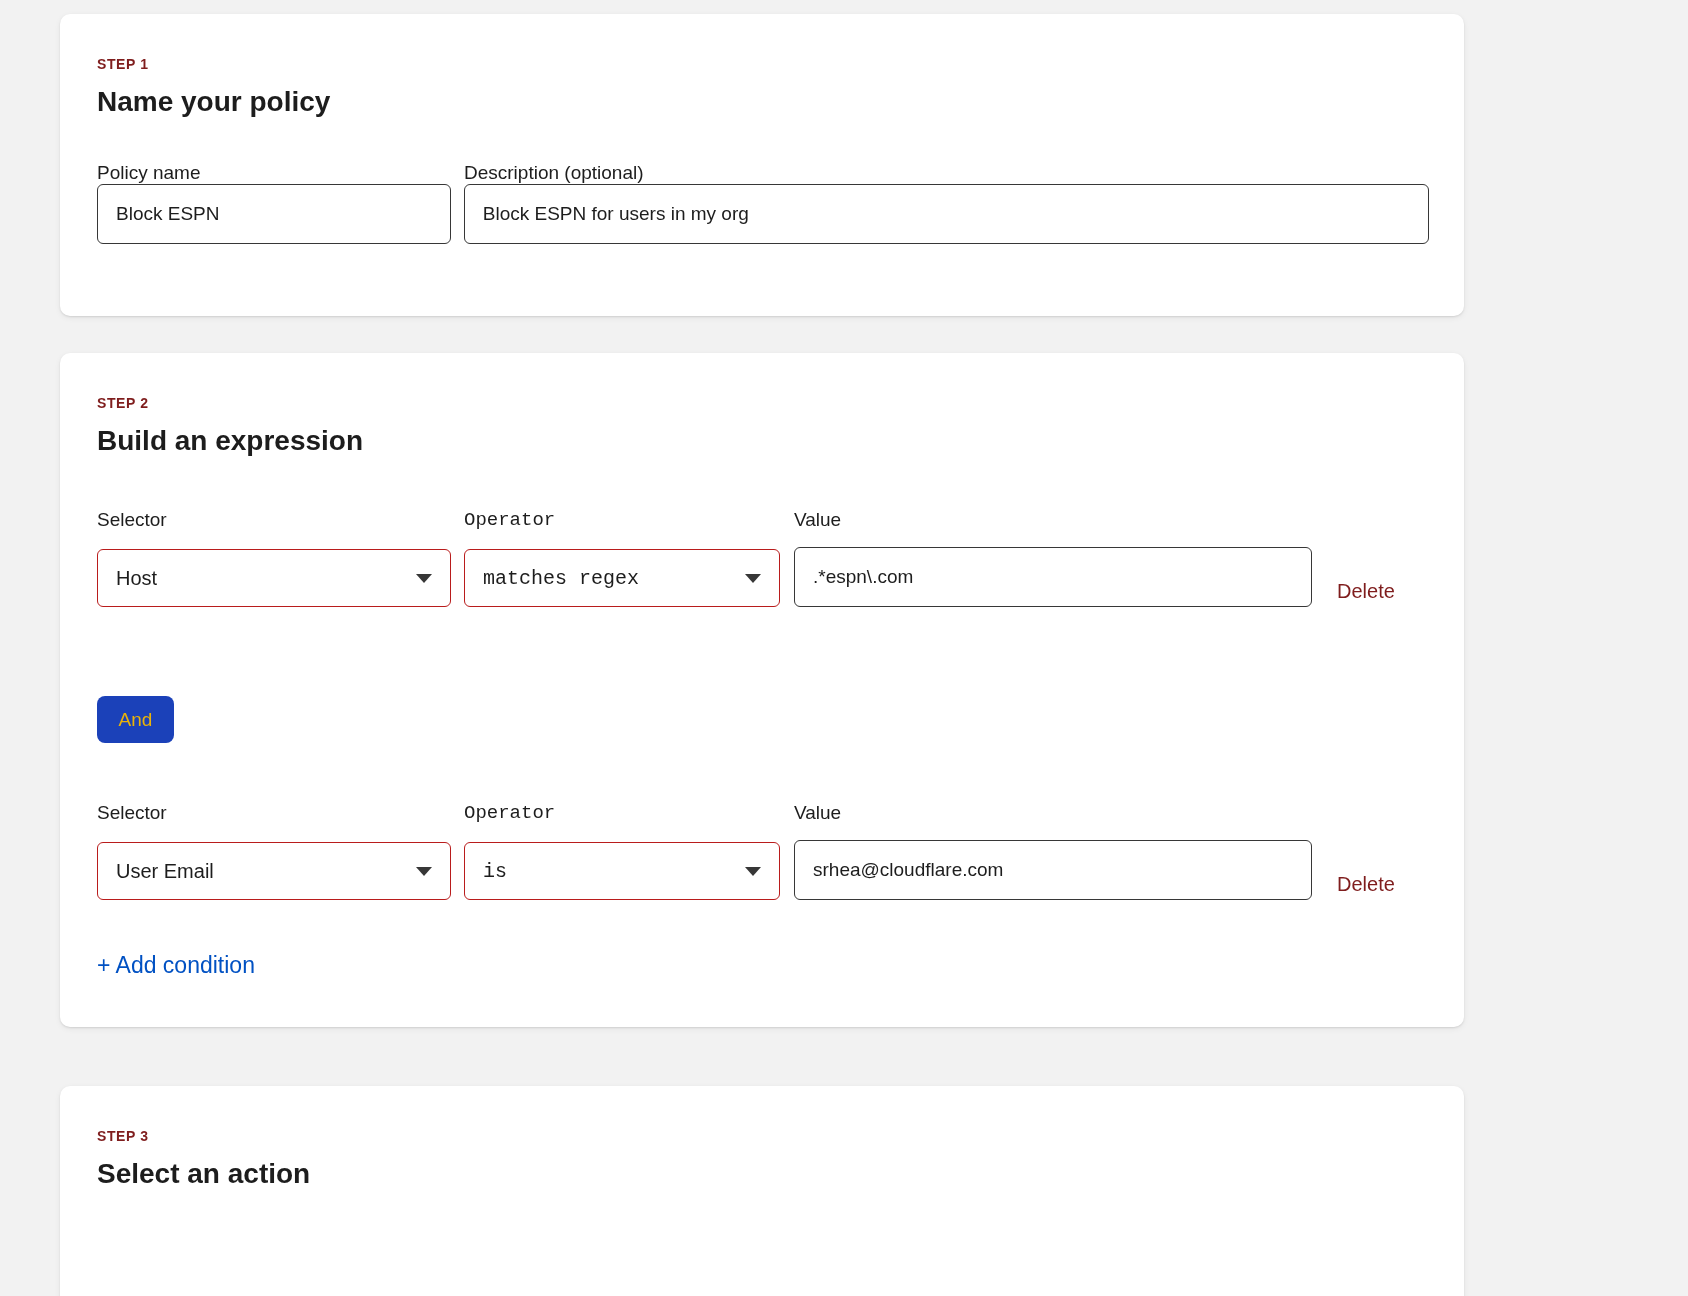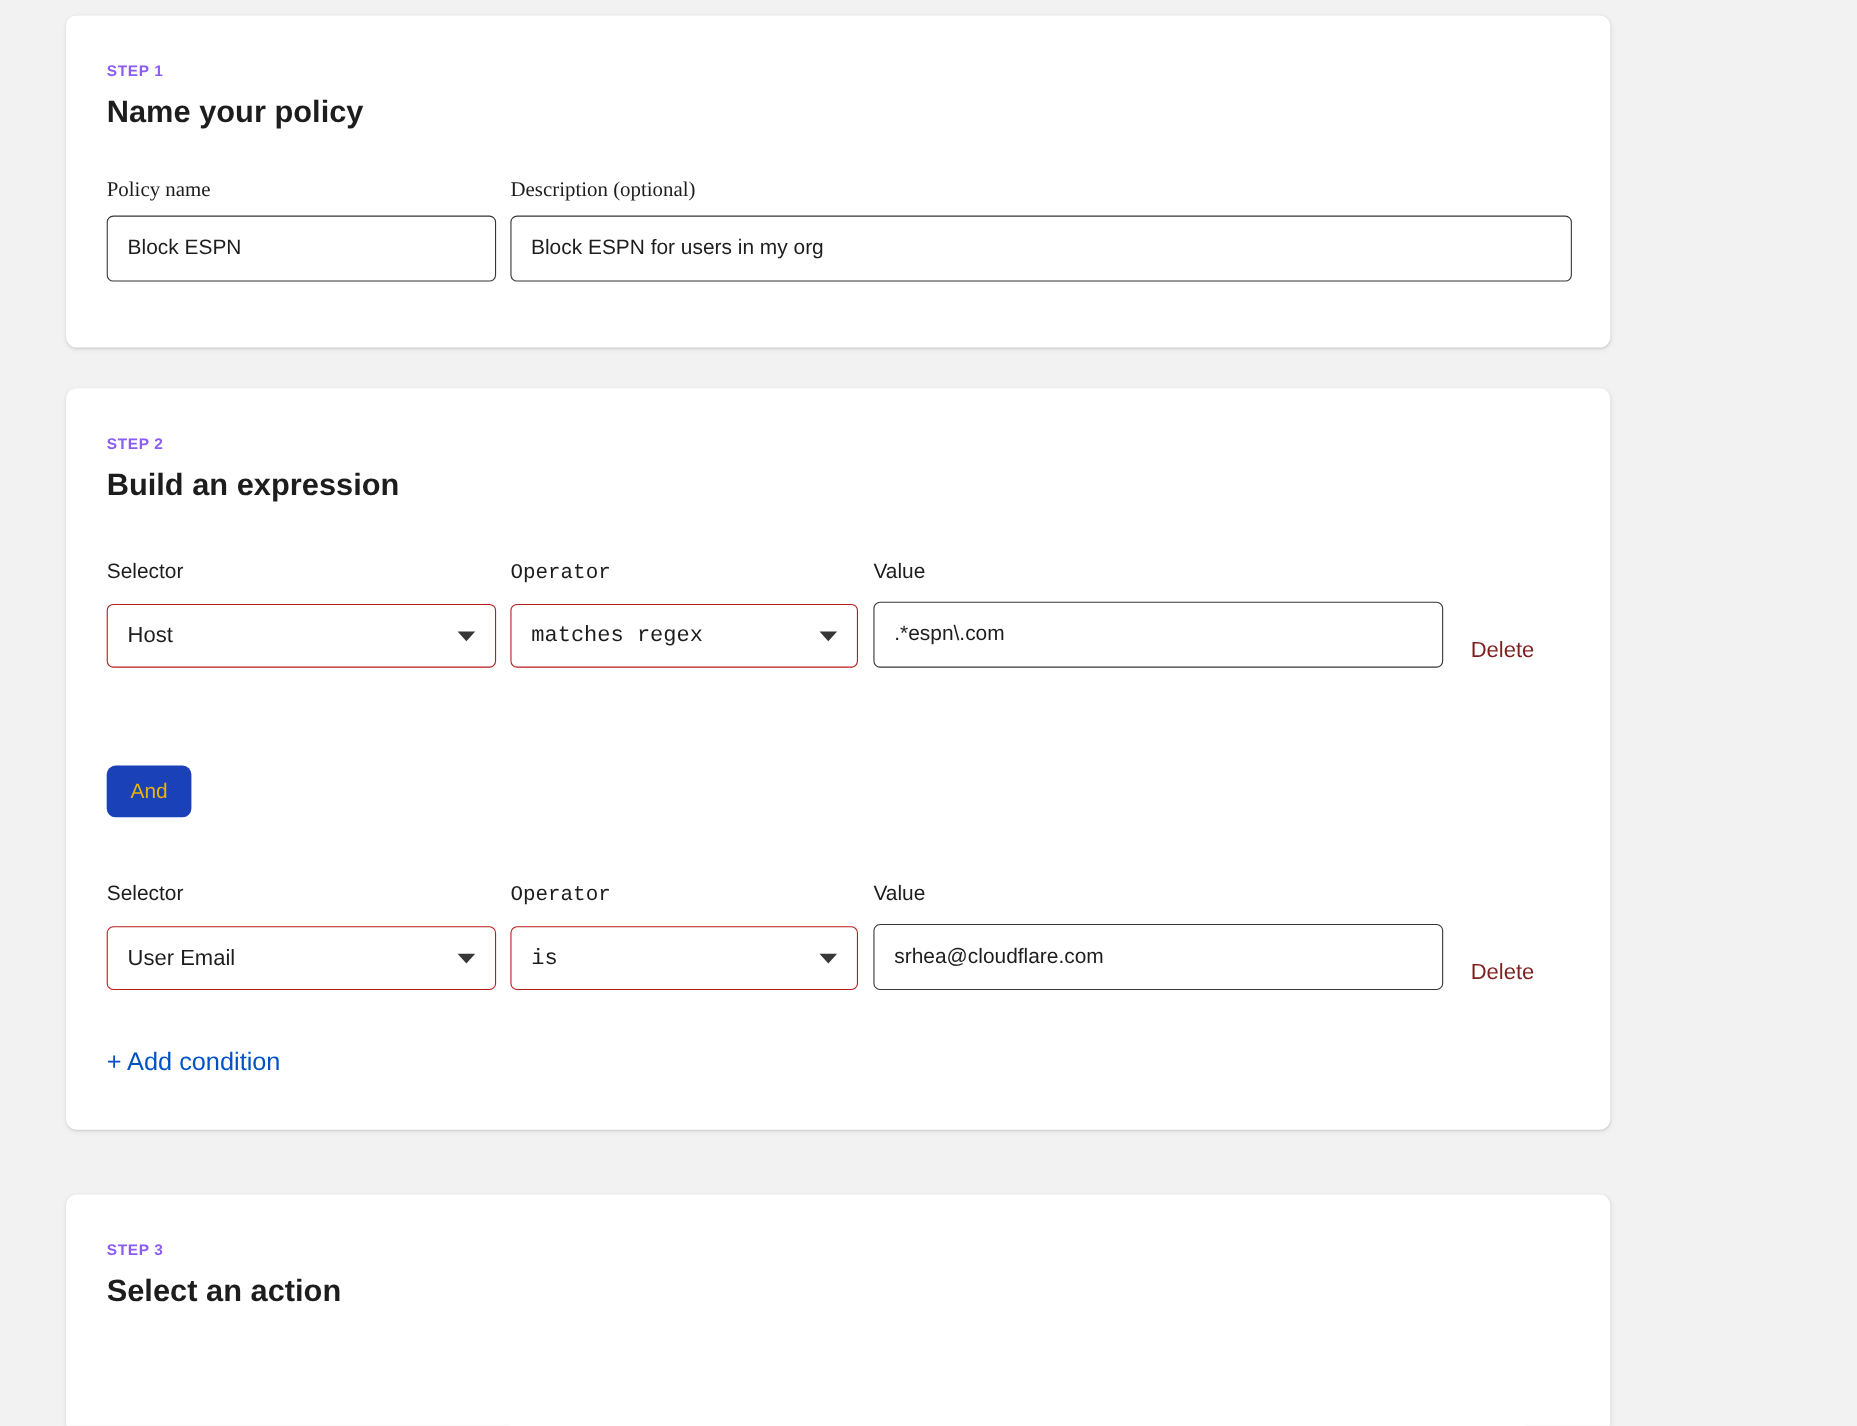--- a/index.html
+++ b/index.html
@@ -21,21 +21,21 @@
     padding: 42px 35px 48px 37px;
   }
   .card-step1 { top: 14px;  height: 302px; }
   .card-step2 { top: 353px; height: 674px; }
   .card-step3 { top: 1086px; height: 420px; }
 
   .step-label {
     font-size: 14px;
     font-weight: bold;
     letter-spacing: 0.6px;
-    color: #8b5cf6;
+    color: #7f1d1d;
     text-transform: uppercase;
   }
   .card-title {
     margin-top: 14px;
     font-size: 28px;
     font-weight: bold;
     color: #1d1d1d;
   }
 
   .field-label {
@@ -58,22 +58,22 @@
     outline: none;
   }
 
   
   .w-policy { width: 354px; }
   .w-desc   { width: 966px; }
   .gap-13 { margin-left: 13px; }
   .gap-14 { margin-left: 14px; }
   .gap-25 { margin-left: 25px; }
 
-  .step1-labels { margin-top: 44px; font-family: Liberation Serif, serif; }
-  .step1-inputs { margin-top: 12px; }
+  .step1-labels { margin-top: 44px; }
+  .step1-inputs { }
 
   
   .w-selector { width: 354px; }
   .w-operator { width: 316px; font-family: Liberation Mono, monospace; }
   .w-value    { width: 518px; }
 
   .cond-labels { margin-top: 52px; }
   .cond-row    { margin-top: 16px; }
 
   .select-box {

